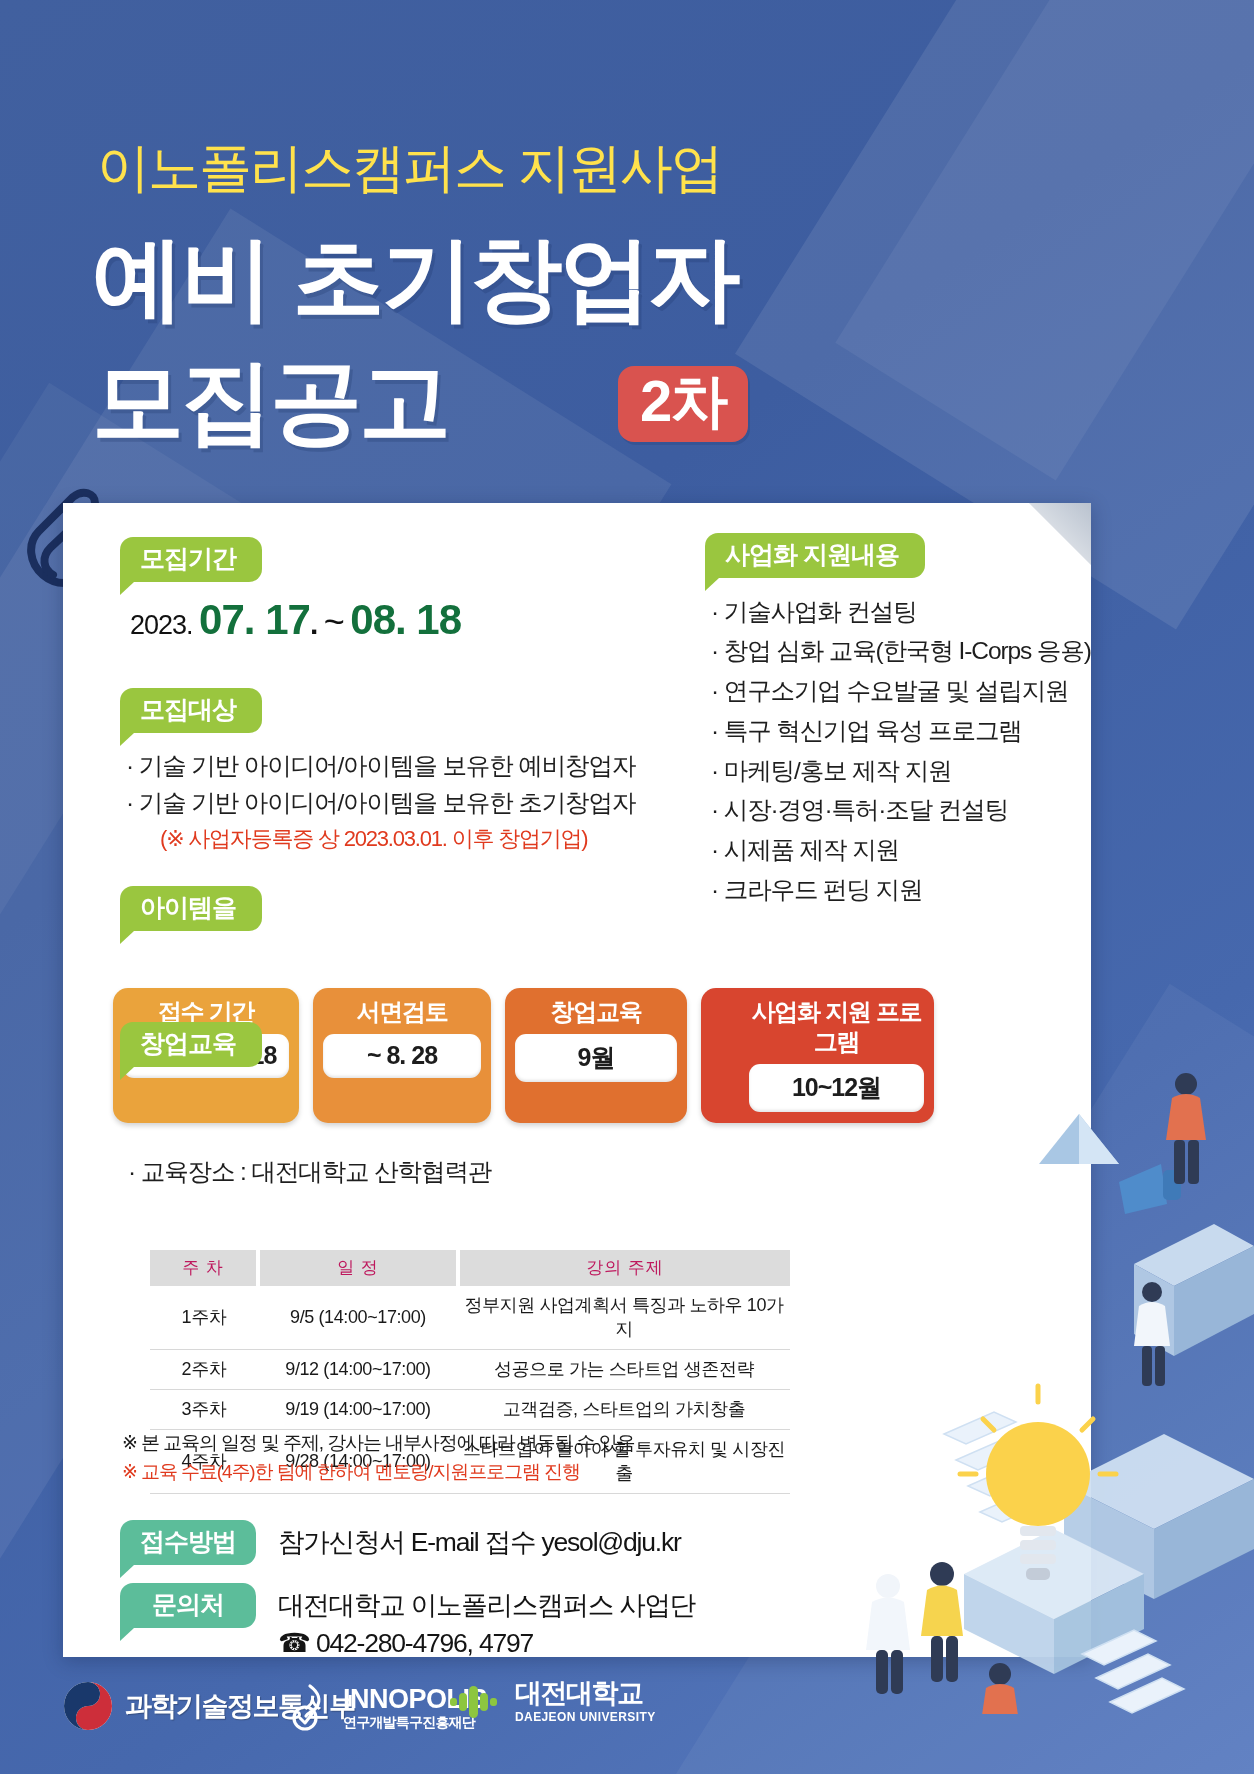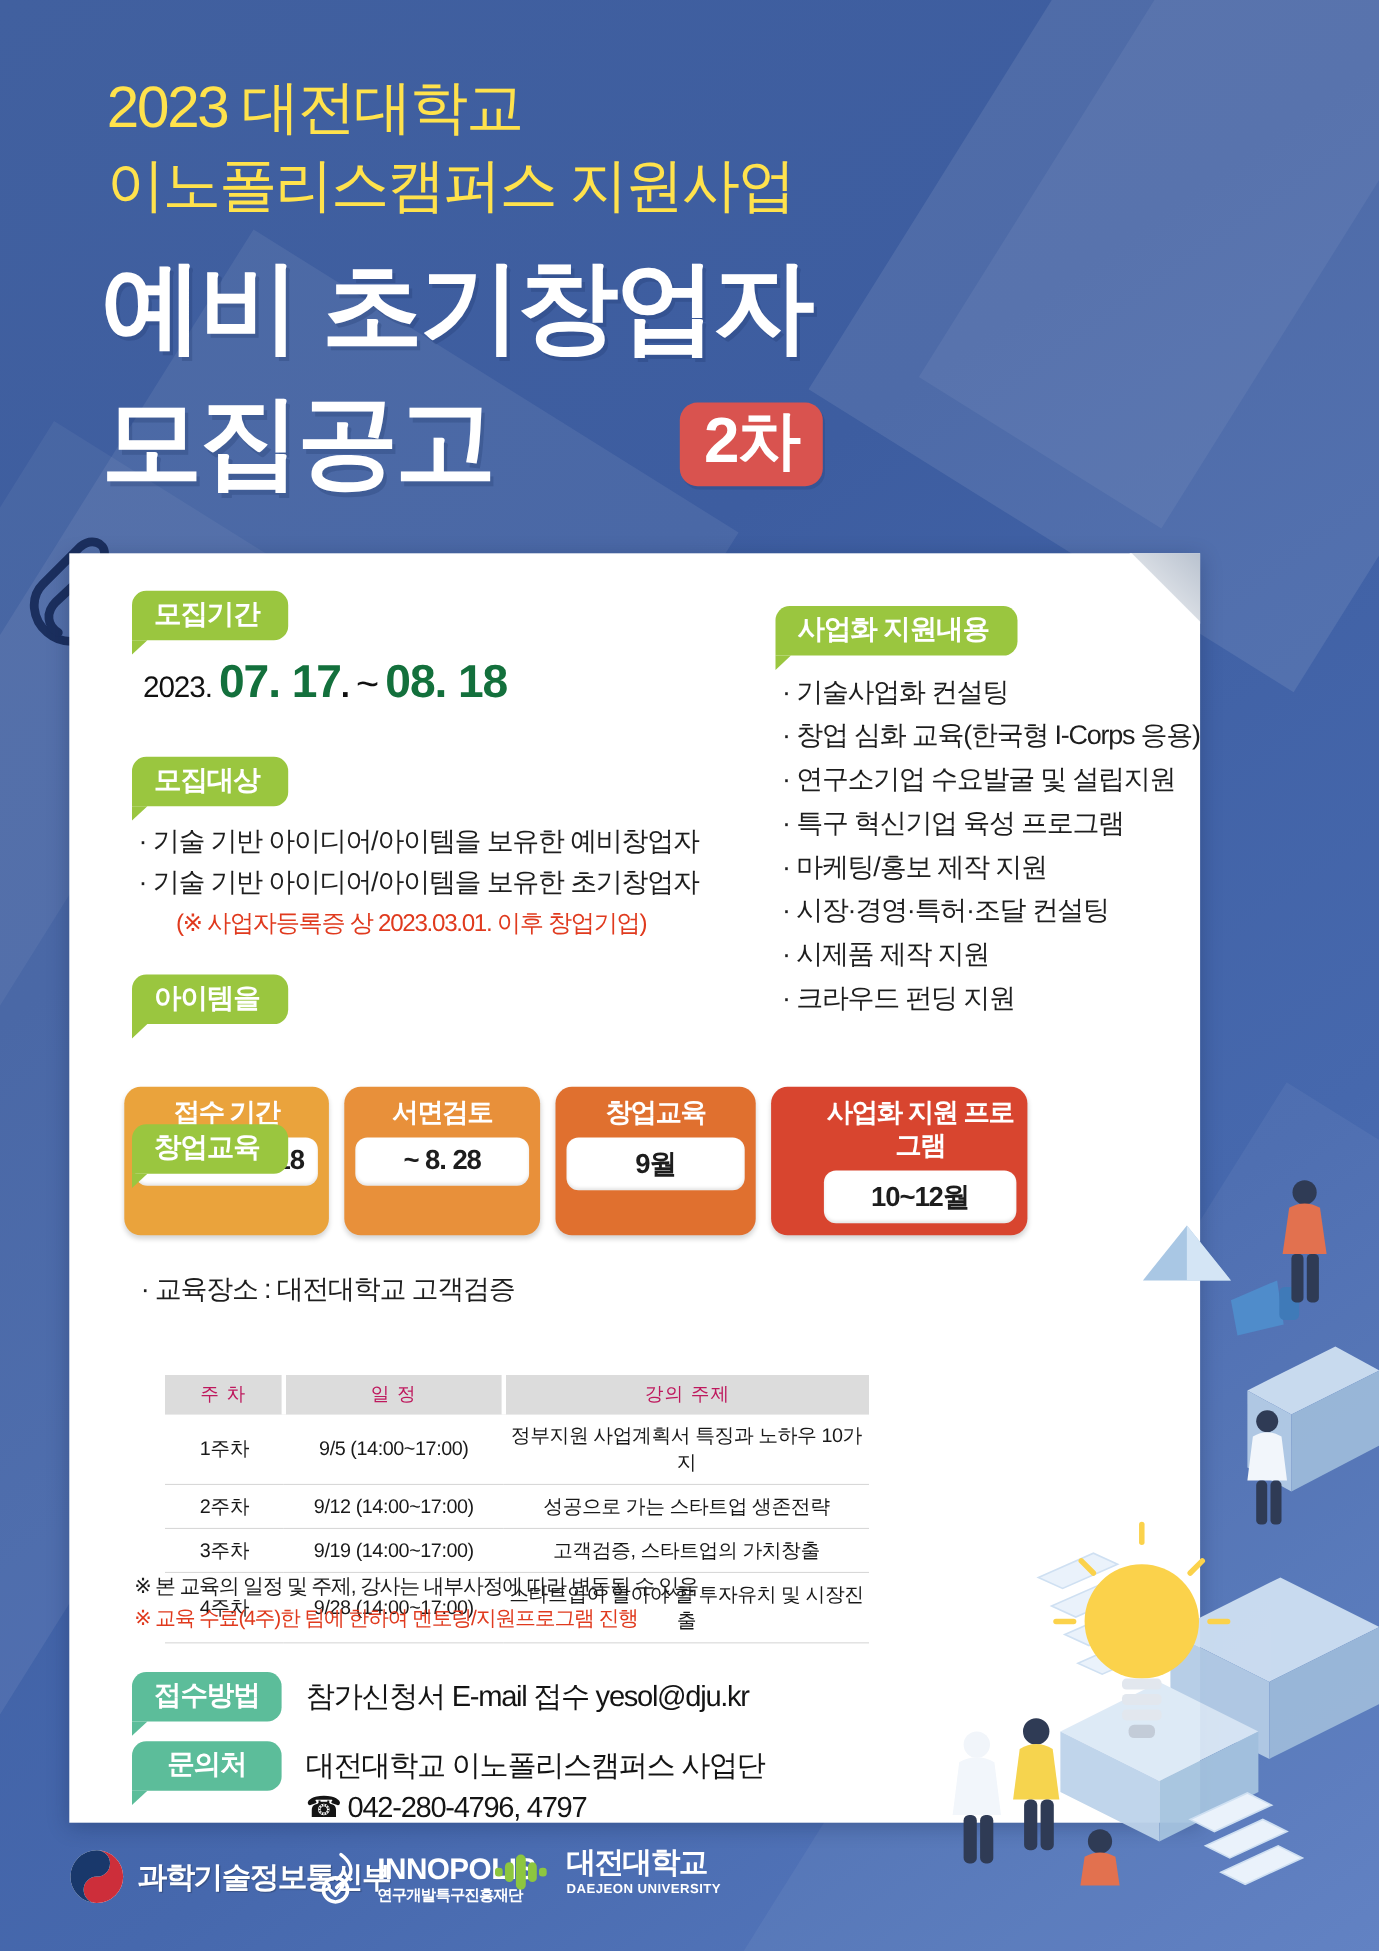--- a/index.html
+++ b/index.html
@@ -74,21 +74,21 @@
   }
   .tag.teal{ background:#5cbd9a; }
   .tag.teal::after{ border-left-color:#5cbd9a; }
   .bullets{ font-size:24.5px; line-height:1.55; color:#1e1e1e; letter-spacing:-1.1px; }
   .bullets li{ list-style:none; }
   .bullets li::before{ content:"· "; }
   .note-red{ color:#e03a1e; font-size:22px; letter-spacing:-1.2px; }
 
   
   #col-left{ position:absolute; left:120px; top:537px; width:560px; }
-  #col-right{ position:absolute; left:705px; top:551px; width:400px; }
+  #col-right{ position:absolute; left:705px; top:533px; width:400px; }
 
   #period-val{
     margin-top:14px; margin-left:10px; color:#111; font-size:27px;
     letter-spacing:-1px; white-space:nowrap;
   }
   #period-val .big{ font-size:42px; font-weight:bold; color:#13703c; letter-spacing:-1px;}
   #period-val .dot{ font-size:30px; font-weight:bold; color:#111; }
   #period-val .tilde{ font-size:36px; color:#111; font-weight:400; }
 
   #target-tag-wrap{ margin-top:44px; }
@@ -167,21 +167,20 @@
 
 <div id="poster">
 
   <div class="bg-diag bg-d1"></div>
   <div class="bg-diag bg-d2"></div>
   <div class="bg-diag bg-d3"></div>
   <div class="bg-diag bg-d4"></div>
   <div class="bg-diag bg-d5"></div>
 
   <div id="header">
-    <div class="h-sub h-sub1">2023 대전대학교</div>
     <div class="h-sub h-sub2">이노폴리스캠퍼스 지원사업</div>
     <div class="h-main h-main1">예비 초기창업자</div>
     <div class="h-main h-main2">모집공고</div>
     <div id="badge2">2차</div>
   </div>
 
   <svg id="clip" viewBox="0 0 90 120">
     <path d="M70 16 C70 6 58 2 48 10 L14 44 C2 56 4 76 18 88 C32 100 52 98 62 86 L86 60" fill="none" stroke="#1b2f5e" stroke-width="8" stroke-linecap="round"></path>
     <path d="M58 30 L26 60 C16 70 18 82 28 88" fill="none" stroke="#1b2f5e" stroke-width="8" stroke-linecap="round"></path>
   </svg>
@@ -245,21 +244,21 @@
     </div>
     <div class="sbox s4">
       <div class="st">사업화 지원 프로그램</div>
       <div class="sv">10~12월</div>
     </div>
   </div>
 
   <div id="edu-tag-wrap">
     <span class="tag">창업교육</span>
   </div>
-  <div id="edu-place">· 교육장소 : 대전대학교 고객검증</div>
+  <div id="edu-place">· 교육장소 : 대전대학교 산학협력관</div>
 
   <table id="edu-table">
     <colgroup>
         <col class="c1">
         <col class="c2">
         <col class="c3">
       </colgroup>
     <thead>
       <tr>
         <th>주 차</th>

